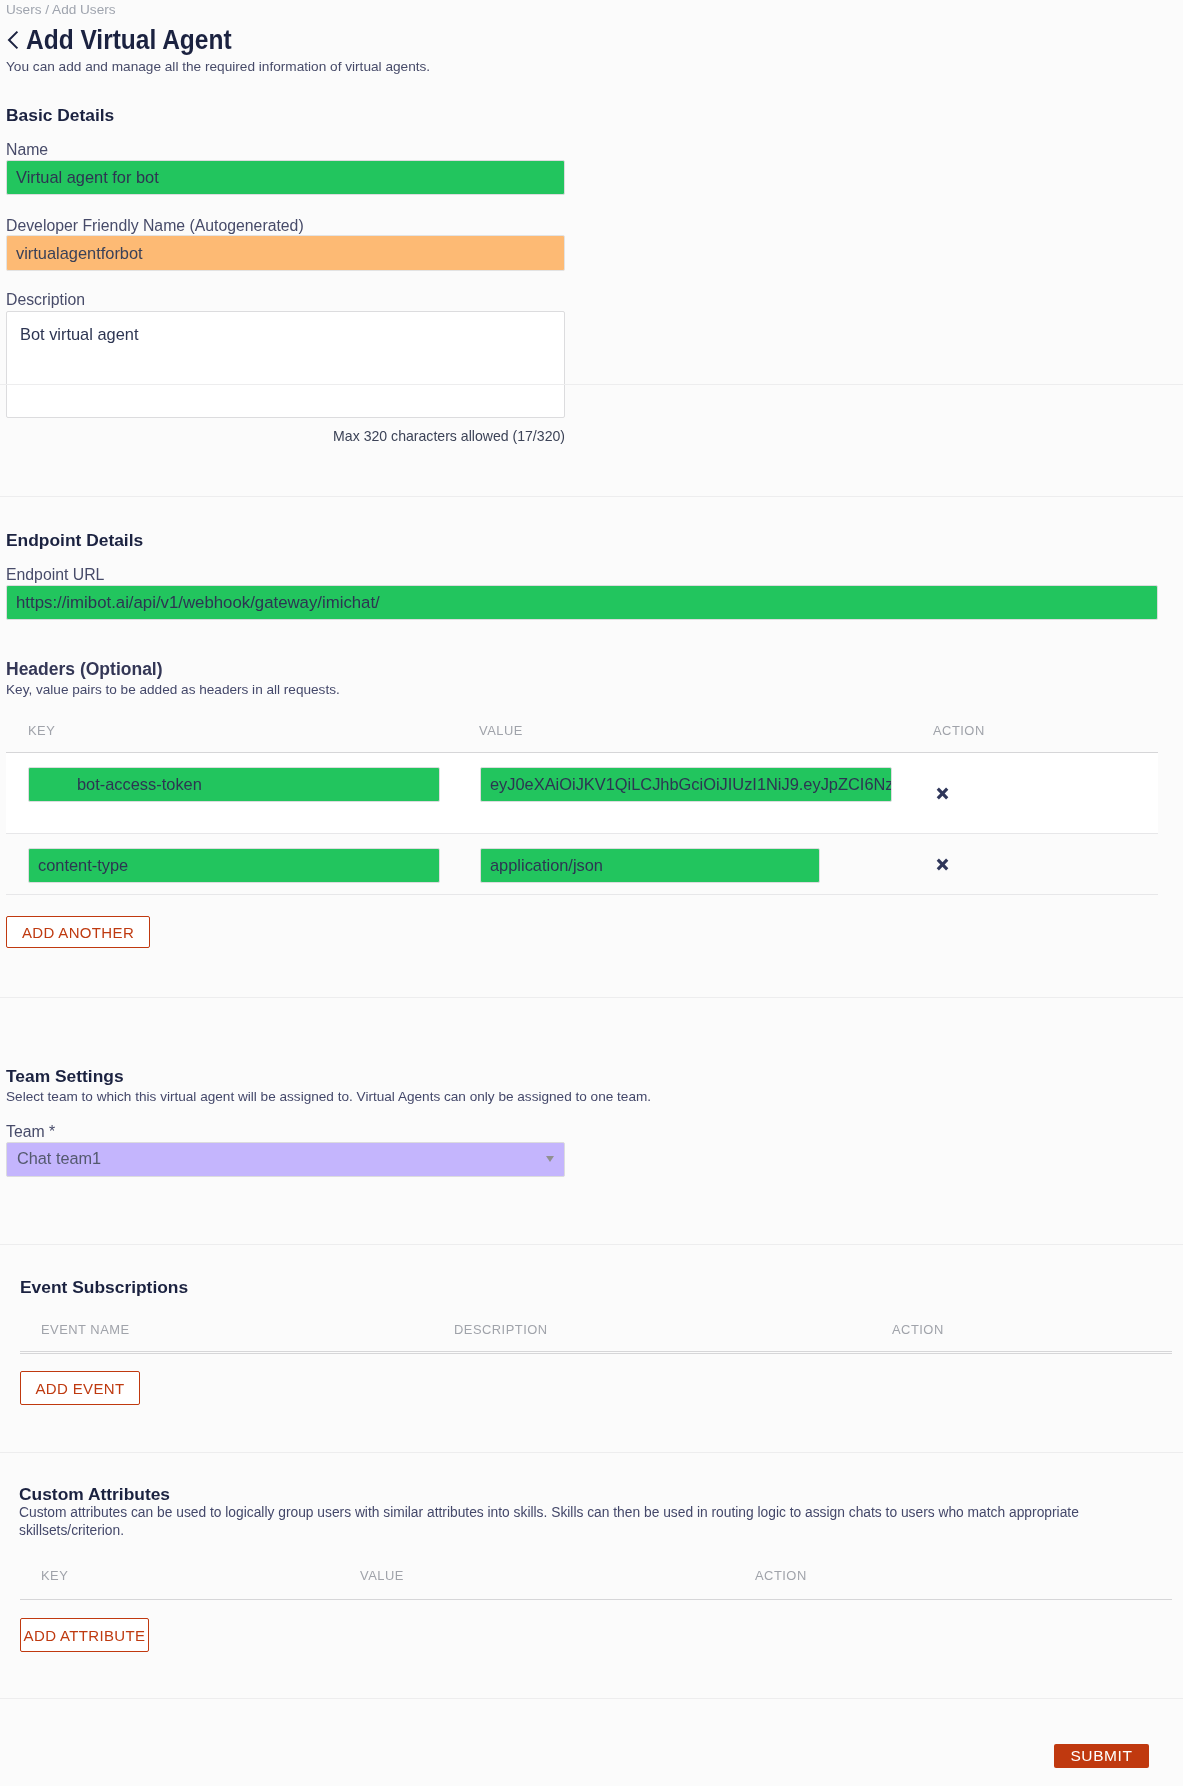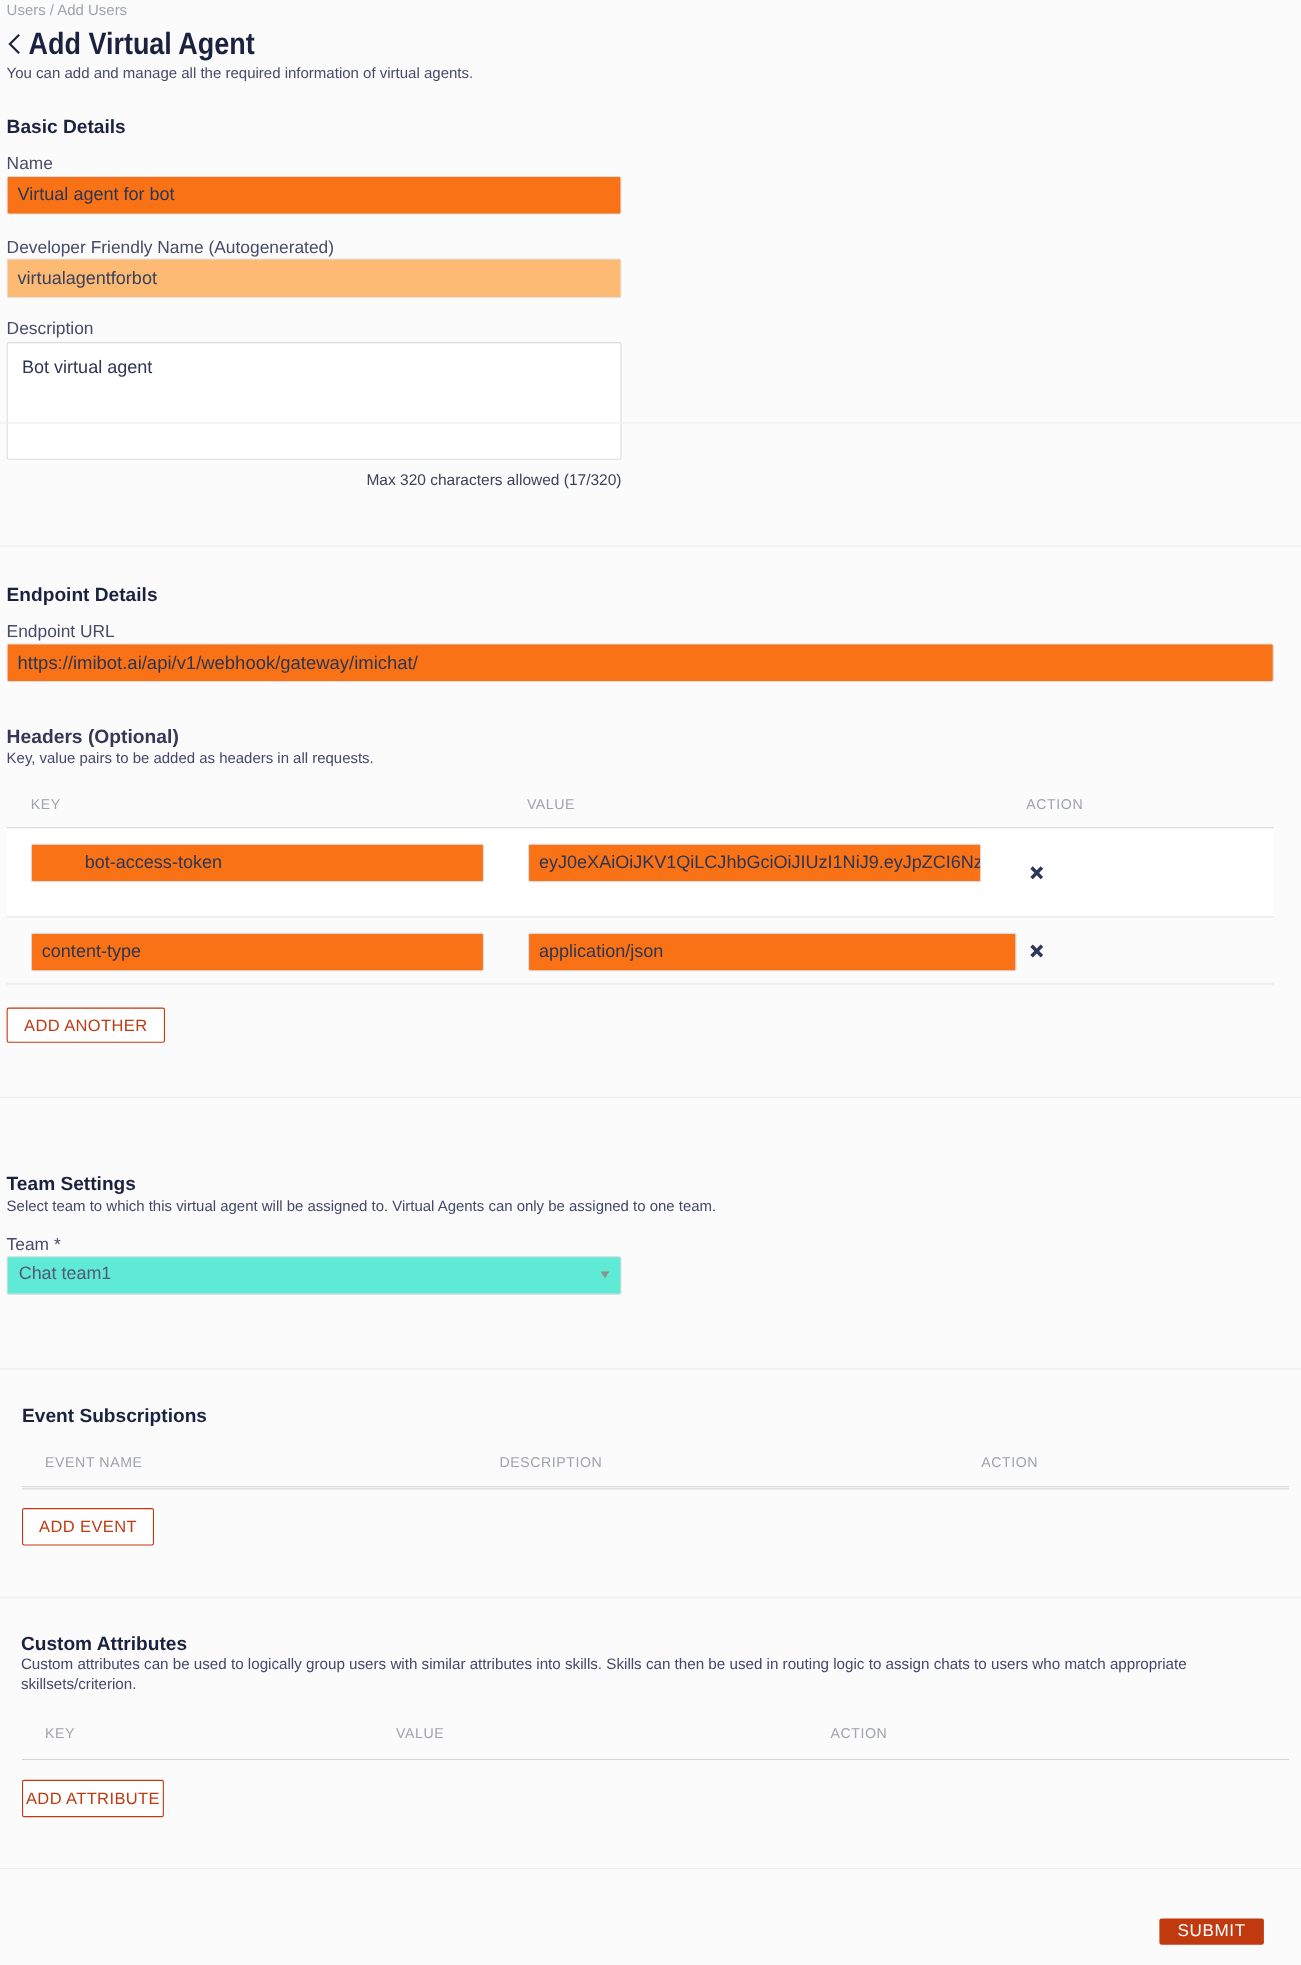--- a/index.html
+++ b/index.html
@@ -23,21 +23,21 @@
                 white-space:nowrap; display:inline-block;
                 transform:scaleX(0.875); transform-origin:left top; }
   .page-sub { left:6px; top:58px; font-size:13.65px; color:#474b69; line-height:18px; white-space:nowrap; }
 
   .sec-title { font-size:17.4px; font-weight:700; color:#1b2240; line-height:20px; white-space:nowrap; }
   .sec-sub { font-size:13.6px; color:#44486a; line-height:18px; }
 
   .f-label { font-size:15.8px; color:#474b69; line-height:18px; white-space:nowrap; }
 
   .inp {
-    border:1px solid #dcdcde; background:#f97316; border-radius:2px;
+    border:1px solid #dcdcde; background:#22c55e; border-radius:2px;
     font-family:inherit; font-size:16.4px; color:#2d3552;
     padding:0 0 0 9px; outline:none; line-height:33px;
   }
   .inp.disabled { background:#fdba74; border-color:#e3e3e3; color:#3a4158; }
   .ta {
     border:1px solid #dcdcde; background:#fff; border-radius:2px;
     font-family:inherit; font-size:16.4px; color:#2d3552;
     padding:12px 0 0 13px; outline:none; resize:none; line-height:20px; overflow:hidden;
   }
   .counter { font-size:14.1px; color:#3c4357; line-height:17px; white-space:nowrap; }
@@ -53,21 +53,21 @@
   .xicon { font-size:17px; color:#2a3152; line-height:1; font-weight:700; }
 
   .acc-btn {
     border:1px solid #c0390f; background:#fff; color:#bf3a10;
     font-family:inherit; letter-spacing:0.35px; font-size:15px;
     border-radius:2px; cursor:pointer; text-align:center; white-space:nowrap;
     display:flex; align-items:center; justify-content:center;
   }
 
   .sel {
-    border:1px solid #dcdcde; background:#5eead4; border-radius:2px;
+    border:1px solid #dcdcde; background:#c4b5fd; border-radius:2px;
     font-size:16.3px; color:#54596e; line-height:31px; padding-left:10px;
     position:relative;
   }
   .caret { position:absolute; left:539px; top:13px;
            width:0;height:0;border-left:4.5px solid transparent;border-right:4.5px solid transparent;
            border-top:6px solid #909090; }
 
   .submit-btn {
     background:#c0390f; color:#fff; border:none; border-radius:2px;
     font-family:inherit; font-size:15.5px; letter-spacing:0.6px;
@@ -127,21 +127,21 @@
     <svg width="13" height="13" viewBox="0 0 26 26">
         <g stroke="#2f365a" stroke-width="6.3" stroke-linecap="butt">
           <line x1="3.6" y1="3.4" x2="22.4" y2="22.6"></line>
           <line x1="22.4" y1="3.4" x2="3.6" y2="22.6"></line>
         </g>
       </svg>
   </div>
   <div class="abs row-rule" style="left:6px;top:833px;width:1152px;"></div>
 
   <input class="abs inp" style="left: 28px; top: 848px; width: 412px; height: 35px;" value="content-type">
-  <input class="abs inp" style="left: 480px; top: 848px; width: 444px; height: 35px;" value="application/json">
+  <input class="abs inp" style="left: 480px; top: 848px; width: 340px; height: 35px;" value="application/json">
   <div class="abs xicon" style="left:936px;top:857px;">
     <svg width="13" height="13" viewBox="0 0 26 26">
         <g stroke="#2f365a" stroke-width="6.3" stroke-linecap="butt">
           <line x1="3.6" y1="3.4" x2="22.4" y2="22.6"></line>
           <line x1="22.4" y1="3.4" x2="3.6" y2="22.6"></line>
         </g>
       </svg>
   </div>
   <div class="abs row-rule" style="left:6px;top:894px;width:1152px;"></div>
 

